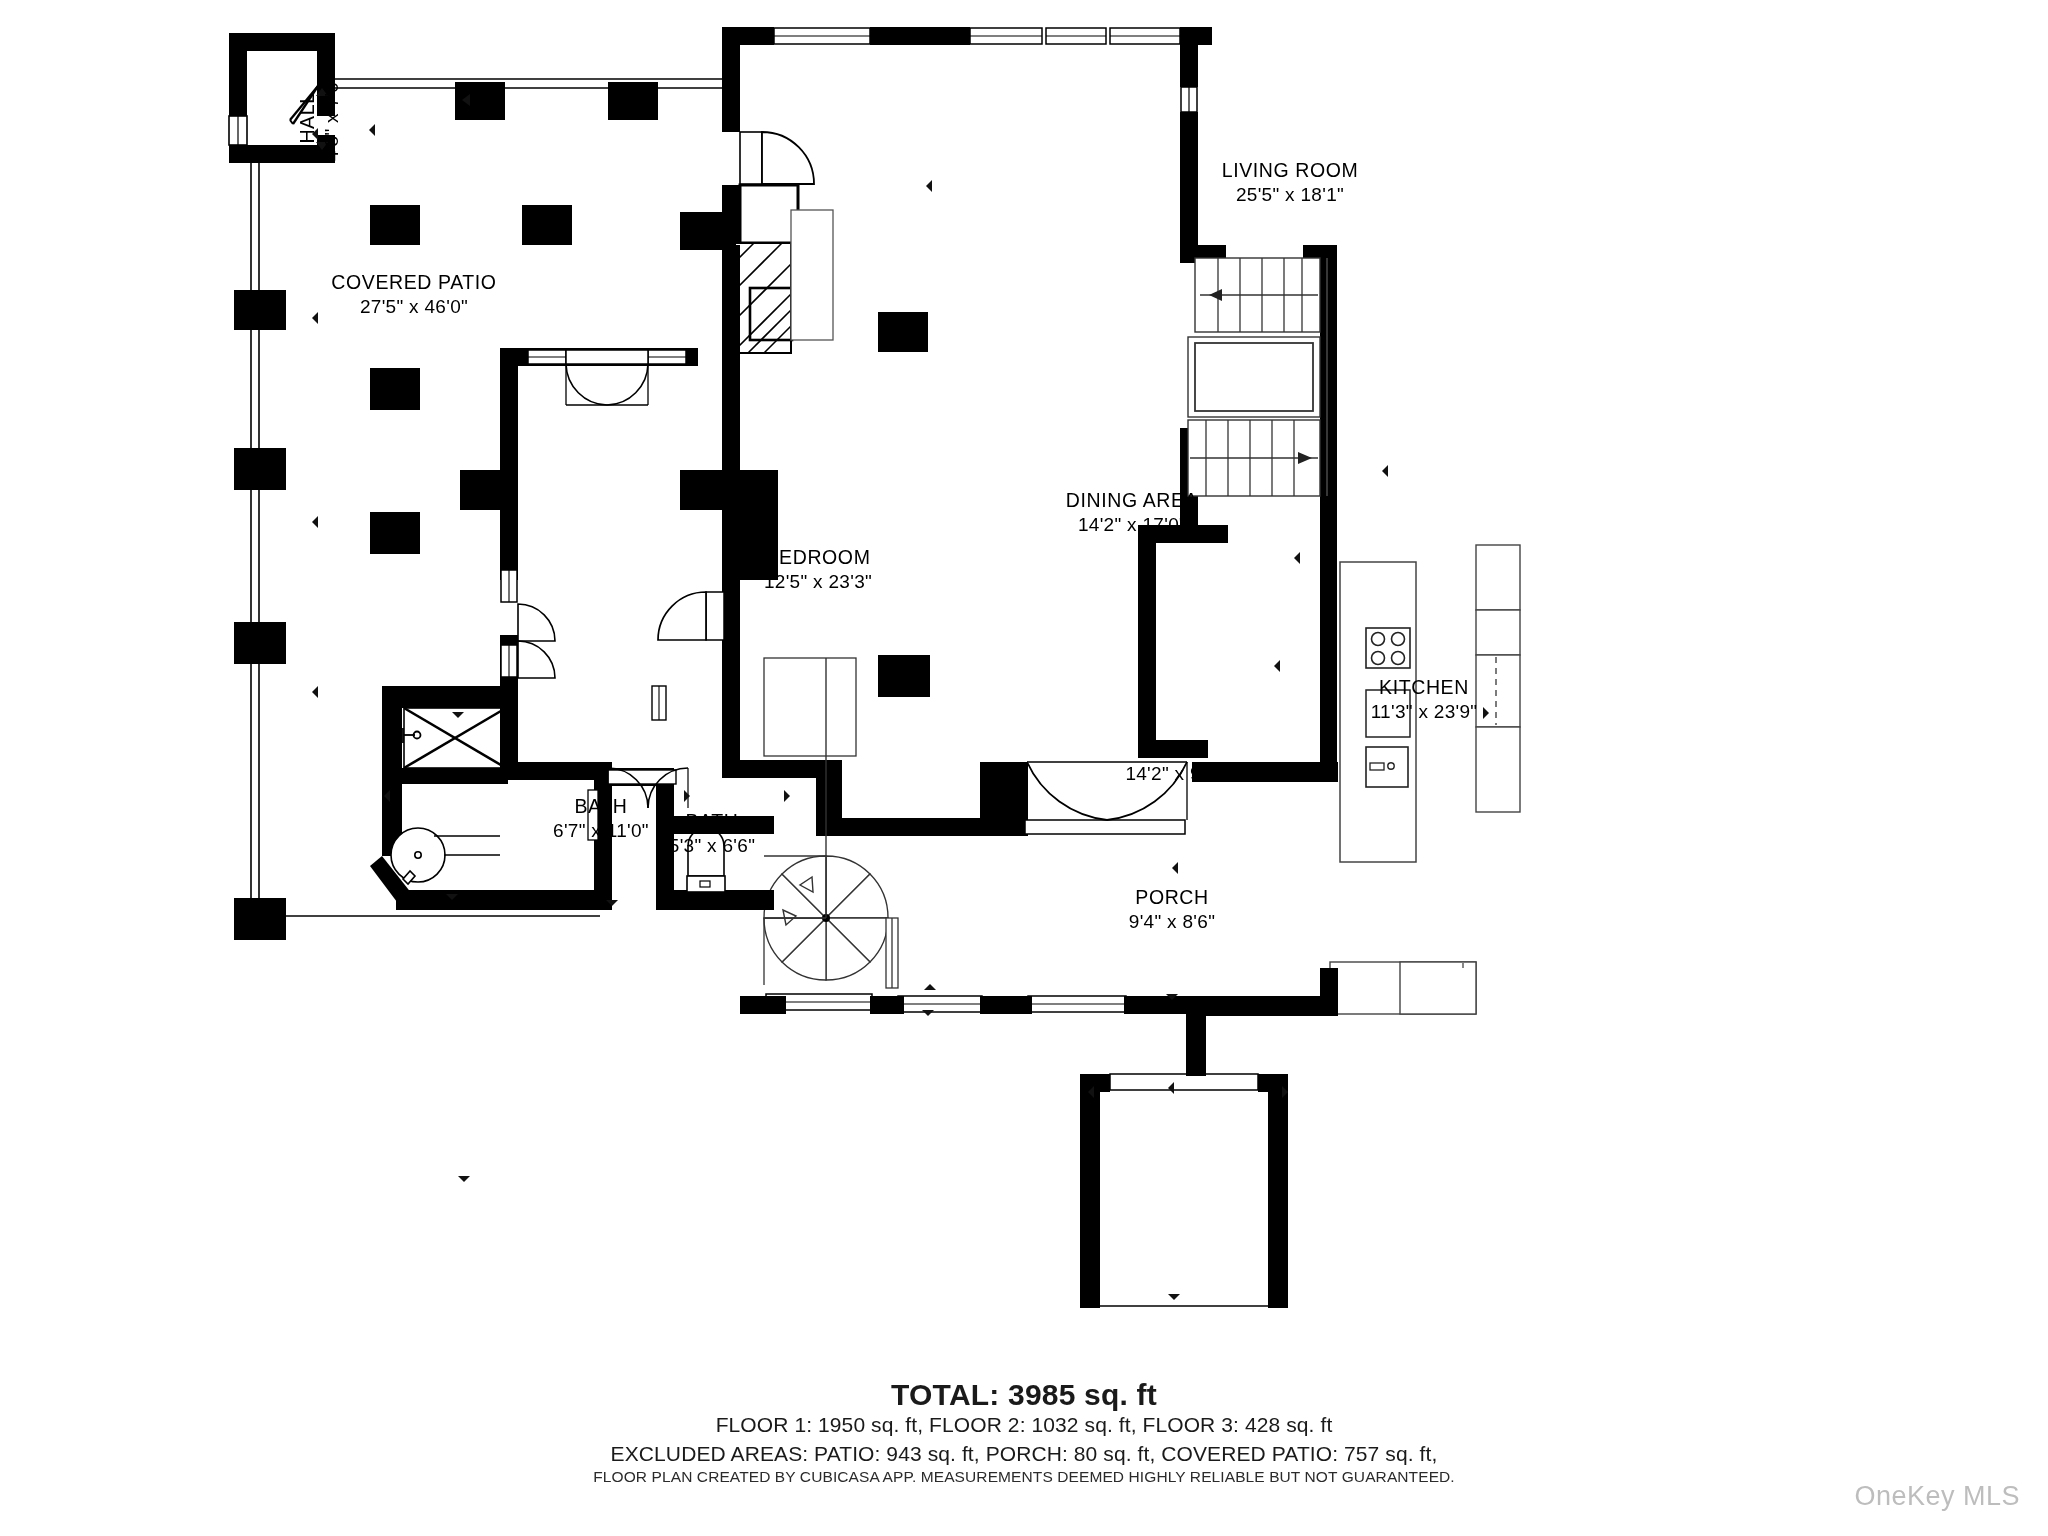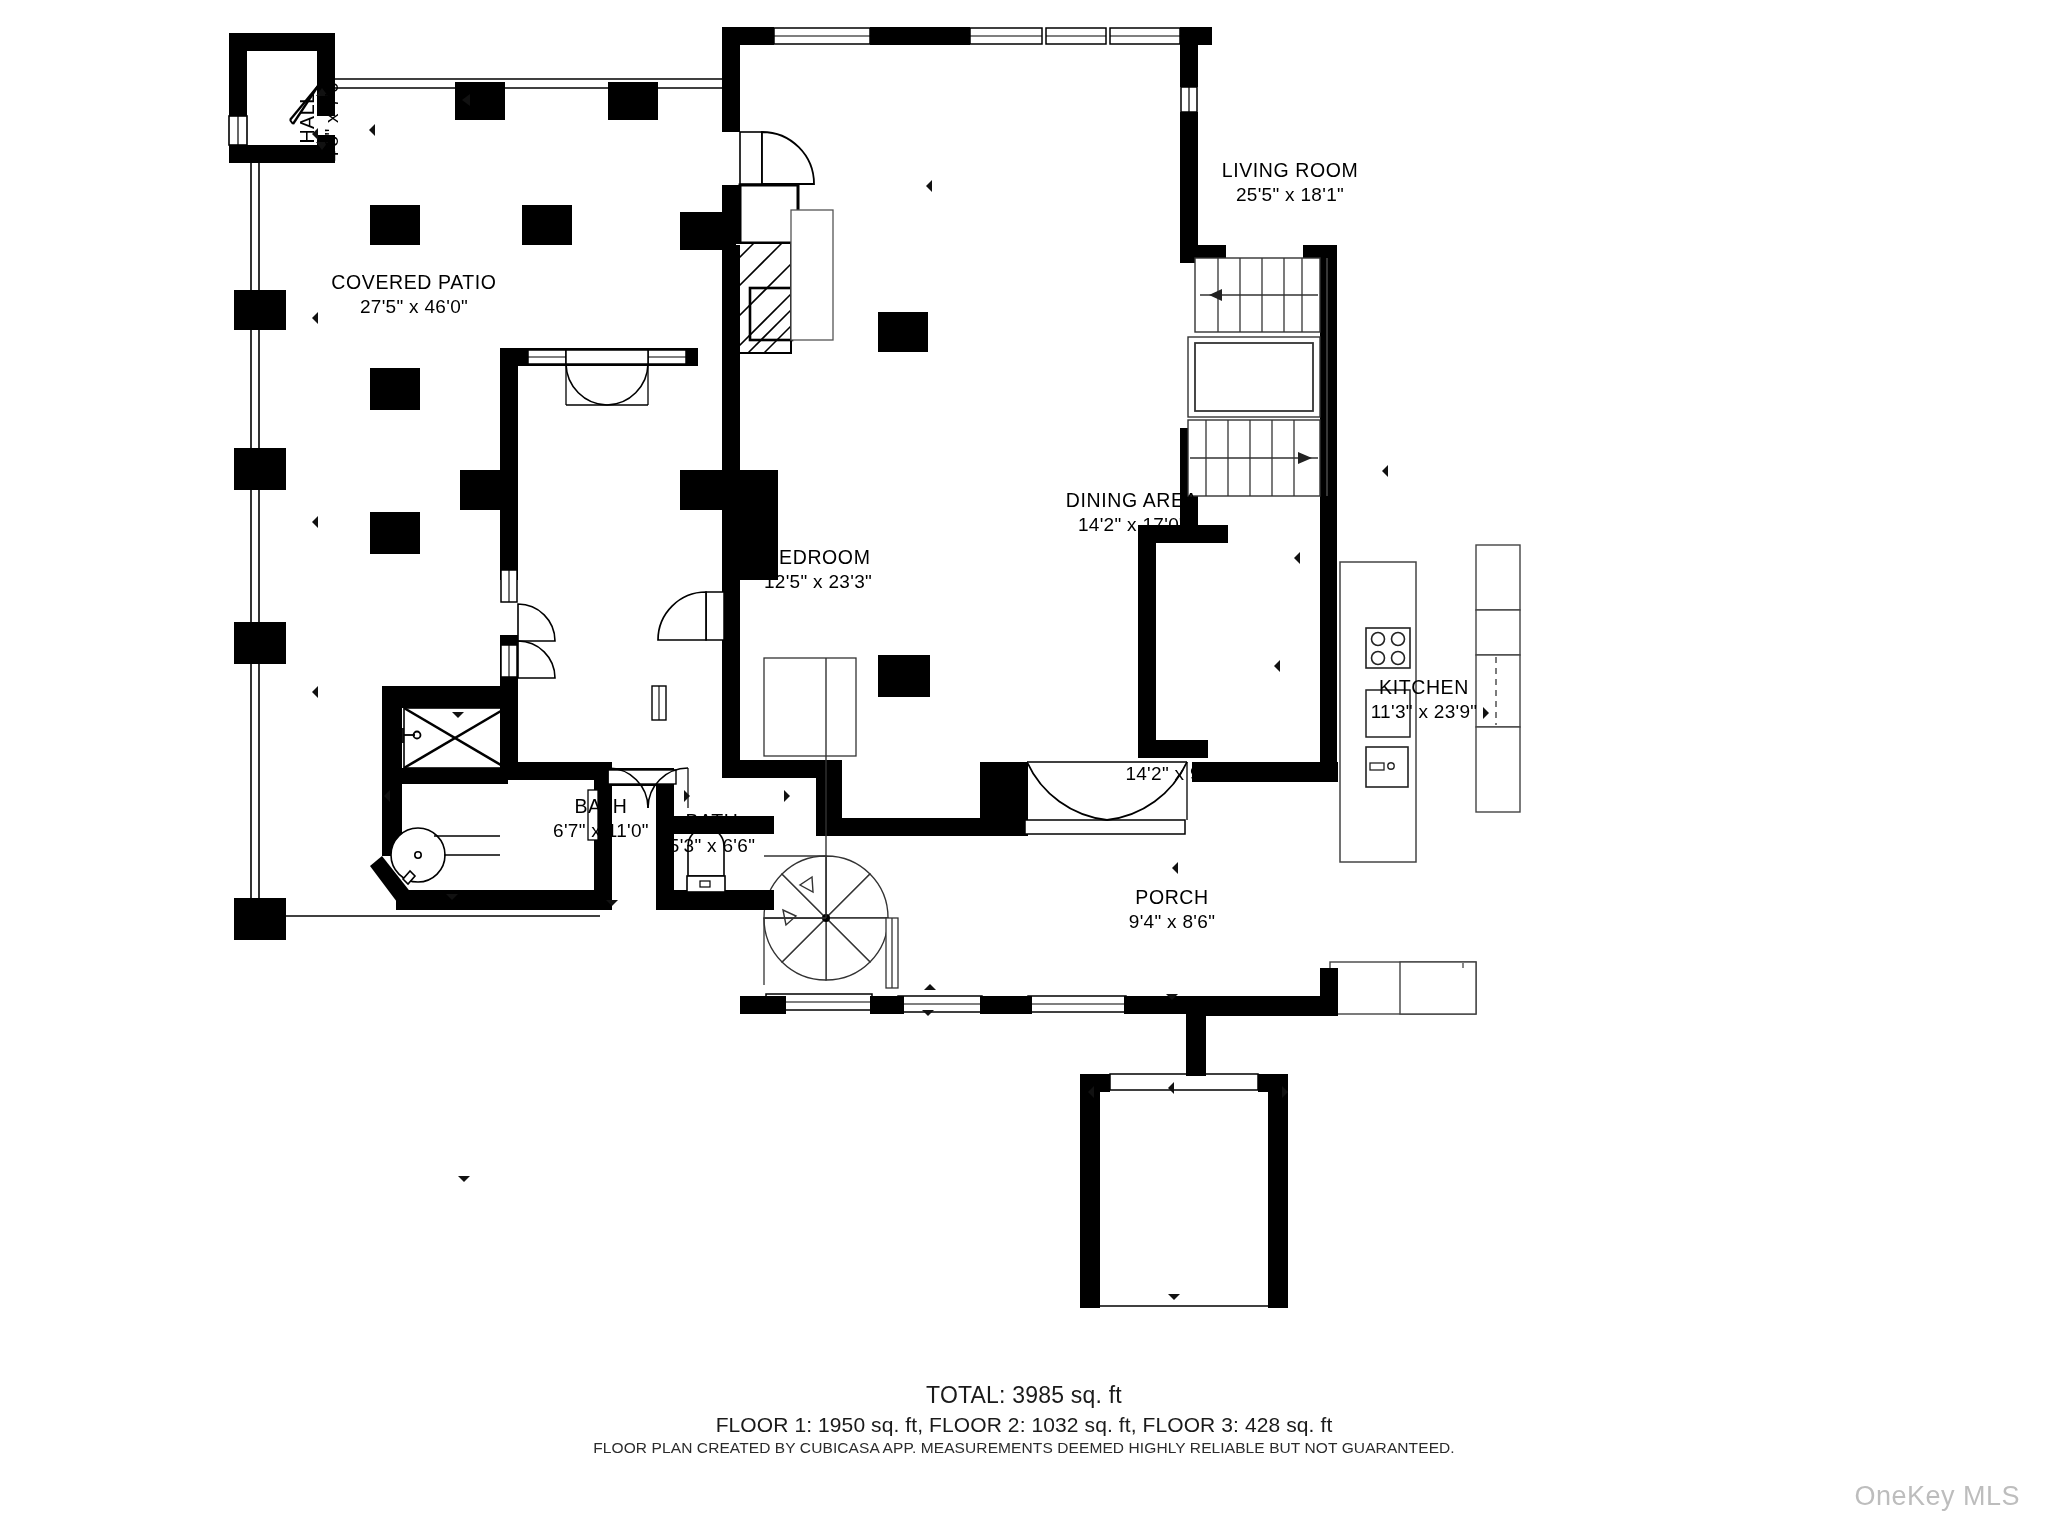--- a/index.html
+++ b/index.html
@@ -29,22 +29,22 @@
   }
   .footer-block {
     position: absolute;
     left: 0;
     top: 1380px;
     width: 2048px;
     text-align: center;
     color: #1a1a1a;
   }
   .footer-total {
-    font-size: 23px;
-    font-weight: normal;
+    font-size: 30px;
+    font-weight: bold;
     letter-spacing: 0.2px;
     line-height: 30px;
     text-align: center;
   }
   .footer-line {
     font-size: 21px;
     line-height: 29px;
     letter-spacing: 0.1px;
   }
   .footer-note {
@@ -537,18 +537,19 @@
     <g fill="#000">
       <rect x="656" y="826" width="18" height="84"></rect>
       <rect x="656" y="816" width="118" height="18"></rect>
     </g>
 
   </svg>
 
   <div class="footer-block">
     <div class="footer-total">TOTAL: 3985 sq. ft</div>
     <div class="footer-line">FLOOR 1: 1950 sq. ft, FLOOR 2: 1032 sq. ft, FLOOR 3: 428 sq. ft</div>
+    <div class="footer-line">EXCLUDED AREAS: PATIO: 943 sq. ft, PORCH: 80 sq. ft, COVERED PATIO: 757 sq. ft,</div>
     <div class="footer-note">FLOOR PLAN CREATED BY CUBICASA APP. MEASUREMENTS DEEMED HIGHLY RELIABLE BUT NOT GUARANTEED.</div>
   </div>
 
   <div class="watermark">OneKey MLS</div>
 
 </div>
 
 </body></html>

